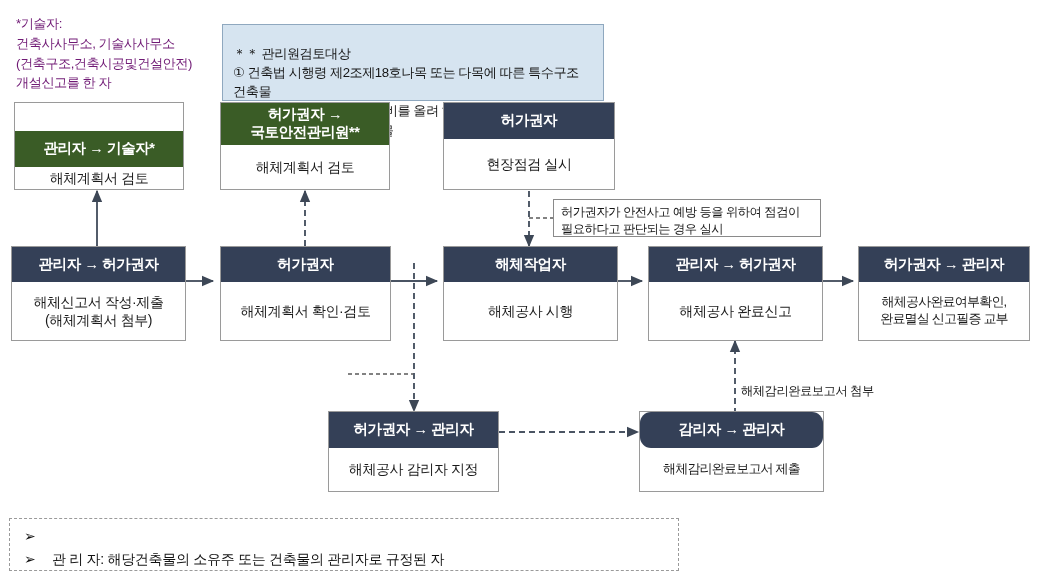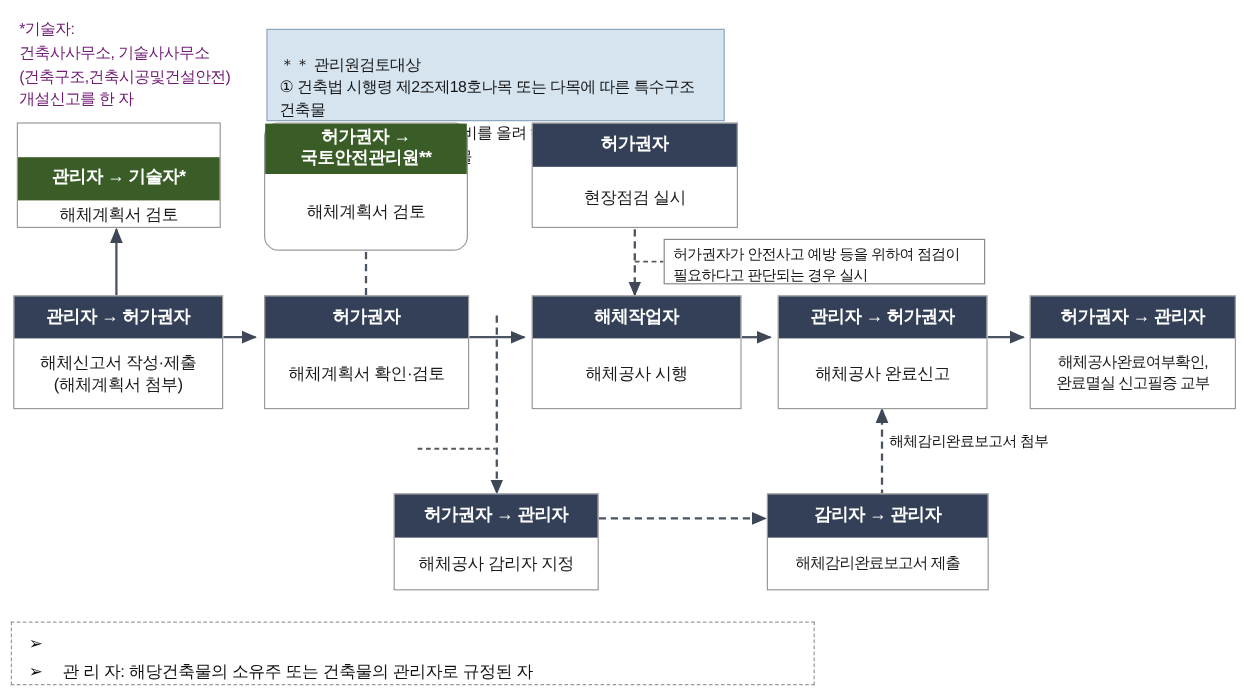--- a/index.html
+++ b/index.html
@@ -171,21 +171,21 @@
   <div class="note blue" style="left:222px; top:12px; width:382px; height:77px;">＊＊ 관리원검토대상
 ① 건축법 시행령 제2조제18호나목 또는 다목에 따른 특수구조 건축물
 ② 건축물에 10톤 이상의 장비를 올려 해체하는 건축물
 ③ 폭파하여 해체하는 건축물</div>
 
   <div class="pbox" style="left:14px; top:102px; width:170px; height:88px;">
     <div class="hdr green" style="height:48px;margin-top:28px;">관리자 → 기술자*</div>
     <div class="bdy">해체계획서 검토</div>
   </div>
 
-  <div class="pbox" style="left:220px; top:102px; width:170px; height:107px;border-radius:12px;">
+  <div class="pbox" style="left:220px; top:102px; width:170px; height:88px;">
     <div class="hdr green" style="height:42px;">허가권자 →
 국토안전관리원**</div>
     <div class="bdy">해체계획서 검토</div>
   </div>
 
   <div class="pbox" style="left:443px; top:102px; width:172px; height:88px;">
     <div class="hdr navy" style="height:36px;">허가권자</div>
     <div class="bdy">현장점검 실시</div>
   </div>
 
@@ -213,29 +213,29 @@
     <div class="bdy">해체공사 완료신고</div>
   </div>
 
   <div class="pbox" style="left:858px; top:246px; width:172px; height:95px;">
     <div class="hdr navy" style="height:35px;">허가권자 → 관리자</div>
     <div class="bdy tight">해체공사완료여부확인,
 완료멸실 신고필증 교부</div>
   </div>
 
 
-  <div class="floatlabel" style="left:741px; top:360px;">해체감리완료보고서 첨부</div>
+  <div class="floatlabel" style="left:741px; top:383px;">해체감리완료보고서 첨부</div>
 
   <div class="pbox" style="left:328px; top:411px; width:171px; height:81px;">
     <div class="hdr navy" style="height:36px;">허가권자 → 관리자</div>
     <div class="bdy">해체공사 감리자 지정</div>
   </div>
 
   <div class="pbox" style="left:639px; top:411px; width:185px; height:81px;">
-    <div class="hdr navy" style="height:36px;">감리자 → 관리자</div>
+    <div class="hdr navy" style="height:36px;border-radius:11px;">감리자 → 관리자</div>
     <div class="bdy tight">해체감리완료보고서 제출</div>
   </div>
 
   <div class="legend" style="left:9px; top:518px; width:670px; height:53px;">
     <div class="lrow">
       <span class="bullet">➢</span>
     </div>
     <div class="lrow">
       <span class="bullet">➢</span>
       <span>관 리 자: 해당건축물의 소유주 또는 건축물의 관리자로 규정된 자</span>

